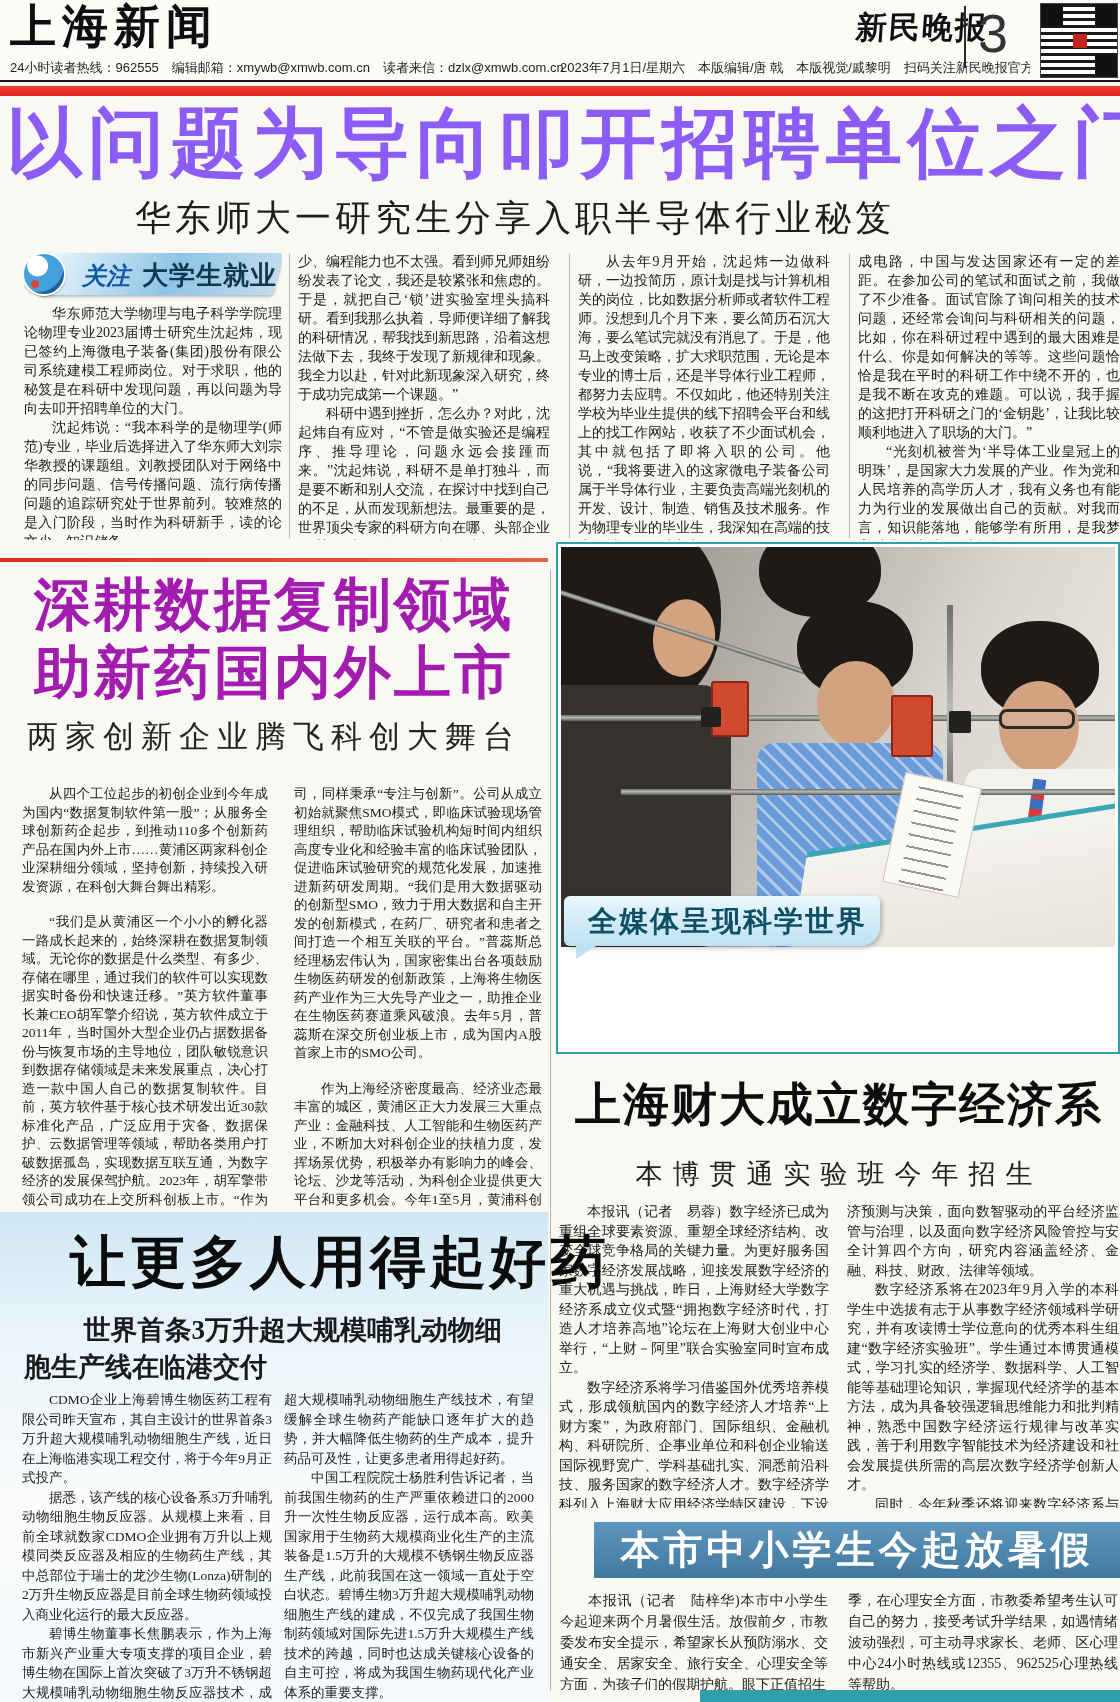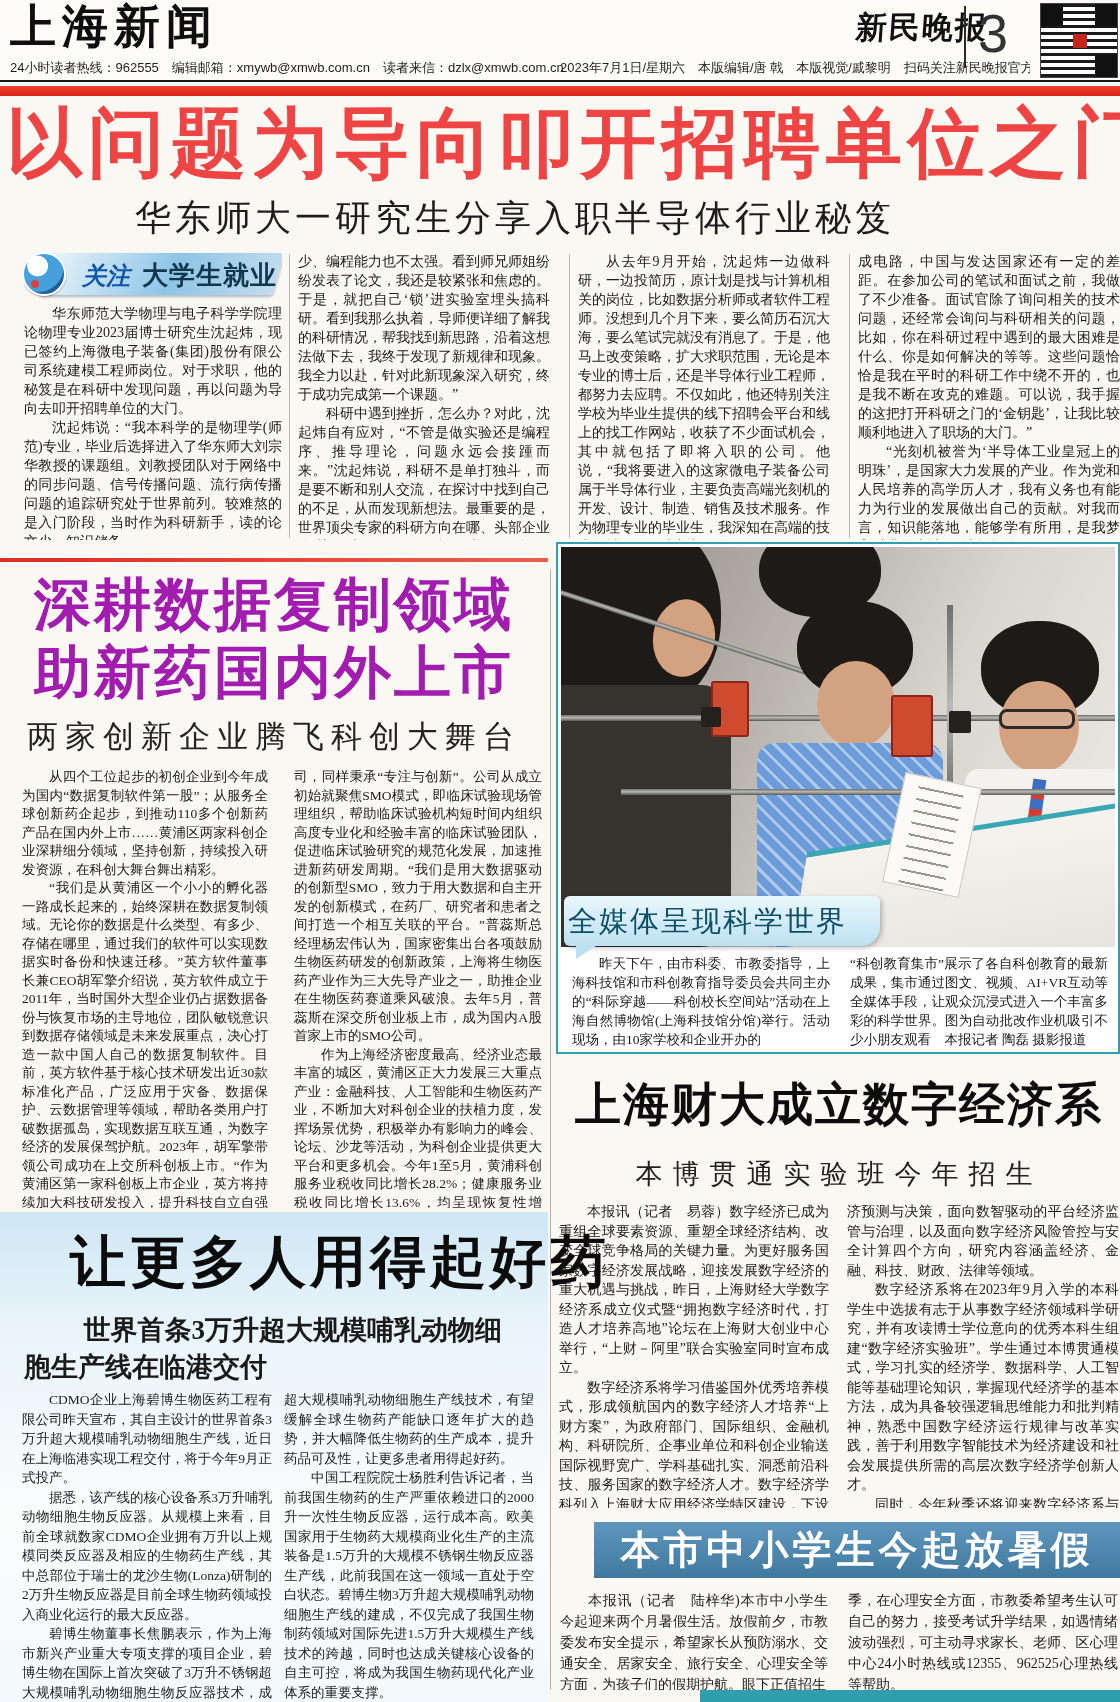--- a/index.html
+++ b/index.html
@@ -22,21 +22,21 @@
       background-color:#fff;border:1px solid #444;}
   .qr::after{content:"";position:absolute;left:32px;top:30px;width:14px;height:14px;background:#c4251c;}
   .mh-info{position:absolute;bottom:5px;font-size:13px;line-height:15px;color:#1f1f1f;white-space:nowrap;font-family:"Liberation Sans",sans-serif;}
   .mh-info.left{left:10px;}
   .mh-info.right{left:560px;width:470px;overflow:hidden;}
 
   .redbar{position:absolute;top:86px;left:0;width:1120px;height:10px;background:linear-gradient(180deg,#ef4130,#dc2317);}
 
   
   .lead-headline{position:absolute;top:98px;left:6px;width:1114px;height:90px;overflow:hidden;white-space:nowrap;
-      font-family:"Liberation Sans",sans-serif;font-weight:900;font-size:76px;line-height:90px;letter-spacing:6px;color:#ef4444;}
+      font-family:"Liberation Sans",sans-serif;font-weight:900;font-size:76px;line-height:90px;letter-spacing:6px;color:#8b5cf6;}
   .lead-subhead{position:absolute;top:194px;left:0;width:1030px;text-align:center;
       font-weight:500;font-size:36px;line-height:48px;letter-spacing:4px;color:#1d1d1d;}
   .lead-body{position:absolute;top:252px;left:24px;width:1096px;height:288px;}
   .art-col{position:absolute;top:0;bottom:0;overflow:hidden;}
   .lcol1{left:0;width:258px;}
   .lcol2{left:274px;width:252px;}
   .lcol3{left:554px;width:252px;}
   .lcol4{left:834px;width:262px;}
   .lrule{position:absolute;top:2px;bottom:2px;width:1px;background:#b9b5ae;}
   .lead-body .para{font-size:14px;line-height:19px;}
@@ -57,21 +57,21 @@
 
   
   .redrule2{position:absolute;top:558px;left:0;width:548px;height:4px;background:linear-gradient(90deg,#df2c1e,#e9604a);}
   .f-title{position:absolute;left:0;width:548px;text-align:center;font-family:"Liberation Sans",sans-serif;
       font-weight:900;font-size:57px;line-height:64px;letter-spacing:3px;color:#a21caf;}
   .f-title.t1{top:572px;} .f-title.t2{top:640px;}
   .f-sub{position:absolute;top:716px;left:0;width:548px;text-align:center;font-size:31px;line-height:42px;letter-spacing:7px;color:#232323;}
   .f-body{position:absolute;top:768px;left:22px;width:520px;height:440px;}
   .fcol1{left:0;width:246px;}
   .fcol2{left:272px;width:248px;}
-  .f-body .para{font-size:13.5px;line-height:18.5px;}
+  .f-body .para{font-size:13.5px;line-height:18.5px;margin-top:17px;}
 
   
   .photo-box{position:absolute;left:556px;top:542px;width:564px;height:512px;border:2px solid #2f9fae;background:#fff;}
   .photo{position:absolute;left:3px;top:3px;width:554px;height:400px;overflow:hidden;
       background:linear-gradient(115deg,#8f8b85,#b6b2ab 35%,#d9d6d0 62%,#efece6);}
   .ph{position:absolute;}
   .ph-hair{background:#1d1a17;border-radius:48%;}
   .ph-face{background:#d3a281;border-radius:50%;}
   .ph-adult-body{left:-30px;top:138px;width:200px;height:262px;background:#36332e;border-radius:30px;}
   .ph-shirt-blue{left:196px;top:196px;width:186px;height:204px;border-radius:18px;background:#6b9bd8;
@@ -85,22 +85,22 @@
   .ph-clamp{background:#23211e;border-radius:2px;}
   .ph-table{left:228px;top:276px;width:420px;height:190px;transform:rotate(-9deg) skewX(-18deg);
       border-top:5px solid #3aa7b4;background:linear-gradient(180deg,#f4f2ec,#e3e0d8);}
   .ph-paper{left:332px;top:232px;width:78px;height:112px;transform:rotate(12deg);background:#fbfaf6;border:1px solid #c9c6bd;
       background-image:repeating-linear-gradient(0deg,transparent 0 10px,#99968e 10px 12px);background-size:60% 100%;background-position:50% 8px;background-repeat:no-repeat;}
 
   .ribbon{position:absolute;left:6px;top:352px;width:316px;height:50px;border-radius:6px 6px 20px 6px;
       background:linear-gradient(180deg,#eaf7fd,#bde1f1);box-shadow:2px 2px 5px rgba(0,0,0,.25);}
   .ribbon::after{content:"";position:absolute;left:12px;bottom:-13px;width:0;height:0;
       border-left:20px solid #bde1f1;border-bottom:13px solid transparent;}
-  .ribbon-text{font-family:"Liberation Sans",sans-serif;font-weight:400;font-size:29px;line-height:50px;
-      letter-spacing:2px;color:#0e4f66;padding-left:4px;}
+  .ribbon-text{font-family:"Liberation Sans",sans-serif;font-weight:700;font-size:29px;line-height:50px;
+      letter-spacing:2px;color:#0e4f66;padding-left:24px;}
   .caption{position:absolute;left:14px;top:410px;width:536px;height:94px;}
   .ccol1{left:0;width:258px;}
   .ccol2{left:278px;width:258px;}
   .caption .para{font-size:13.5px;line-height:19px;}
 
   
   .sufe{position:absolute;left:557px;top:1068px;width:564px;height:444px;}
   .s-title{position:absolute;top:8px;left:0;width:564px;text-align:center;font-weight:900;font-size:46px;line-height:58px;letter-spacing:2px;color:#0d0d0d;}
   .s-sub{position:absolute;top:88px;left:0;width:564px;text-align:center;font-size:27px;line-height:36px;letter-spacing:10px;color:#222;}
   .s-body{position:absolute;top:134px;left:2px;width:560px;height:306px;}
@@ -216,28 +216,20 @@
       <div class="ph ph-table" data-name="table-surface"></div>
       <div class="ph ph-paper" data-name="paper-sheet"></div>
       <div class="ph ph-carriage" style="left:150px;top:134px;width:38px;height:56px;" data-name="printer-carriage-left"></div>
       <div class="ph ph-carriage" style="left:330px;top:148px;width:42px;height:62px;" data-name="printer-carriage-right"></div>
       <div class="ph ph-clamp" style="left:140px;top:160px;width:20px;height:20px;" data-name="printer-clamp"></div>
       <div class="ph ph-clamp" style="left:388px;top:164px;width:22px;height:22px;" data-name="printer-clamp-2"></div>
     </div>
     <div class="ribbon" data-name="photo-caption-ribbon">
       <div class="ribbon-text" data-name="photo-caption-title">全媒体呈现科学世界</div>
     </div>
-    <div class="caption" data-name="photo-caption">
-      <div class="art-col ccol1" data-name="caption-column-1">
-          <p class="para">昨天下午，由市科委、市教委指导，上海科技馆和市科创教育指导委员会共同主办的“科际穿越——科创校长空间站”活动在上海自然博物馆(上海科技馆分馆)举行。活动现场，由10家学校和企业开办的</p>
-        </div>
-      <div class="art-col ccol2" data-name="caption-column-2">
-          <p class="para cont">“科创教育集市”展示了各自科创教育的最新成果，集市通过图文、视频、AI+VR互动等全媒体手段，让观众沉浸式进入一个丰富多彩的科学世界。图为自动批改作业机吸引不少小朋友观看　本报记者 陶磊 摄影报道</p>
-        </div>
-    </div>
   </div>
 
   <div class="sufe" data-name="sufe-article">
     <div class="s-title" data-name="sufe-title">上海财大成立数字经济系</div>
     <div class="s-sub" data-name="sufe-subtitle">本博贯通实验班今年招生</div>
     <div class="s-body" data-name="sufe-article-body">
       <div class="art-col scol1" data-name="sufe-column-1">
           <p class="para">本报讯（记者　易蓉）数字经济已成为重组全球要素资源、重塑全球经济结构、改变全球竞争格局的关键力量。为更好服务国家数字经济发展战略，迎接发展数字经济的重大机遇与挑战，昨日，上海财经大学数字经济系成立仪式暨“拥抱数字经济时代，打造人才培养高地”论坛在上海财大创业中心举行，“上财－阿里”联合实验室同时宣布成立。</p>
           <p class="para">数字经济系将学习借鉴国外优秀培养模式，形成领航国内的数字经济人才培养“上财方案”，为政府部门、国际组织、金融机构、科研院所、企事业单位和科创企业输送国际视野宽广、学科基础扎实、洞悉前沿科技、服务国家的数字经济人才。数字经济学科列入上海财大应用经济学特区建设，下设面向数字经济的市场机制设计与政策评估，面向数据要素的经</p>
         </div>

